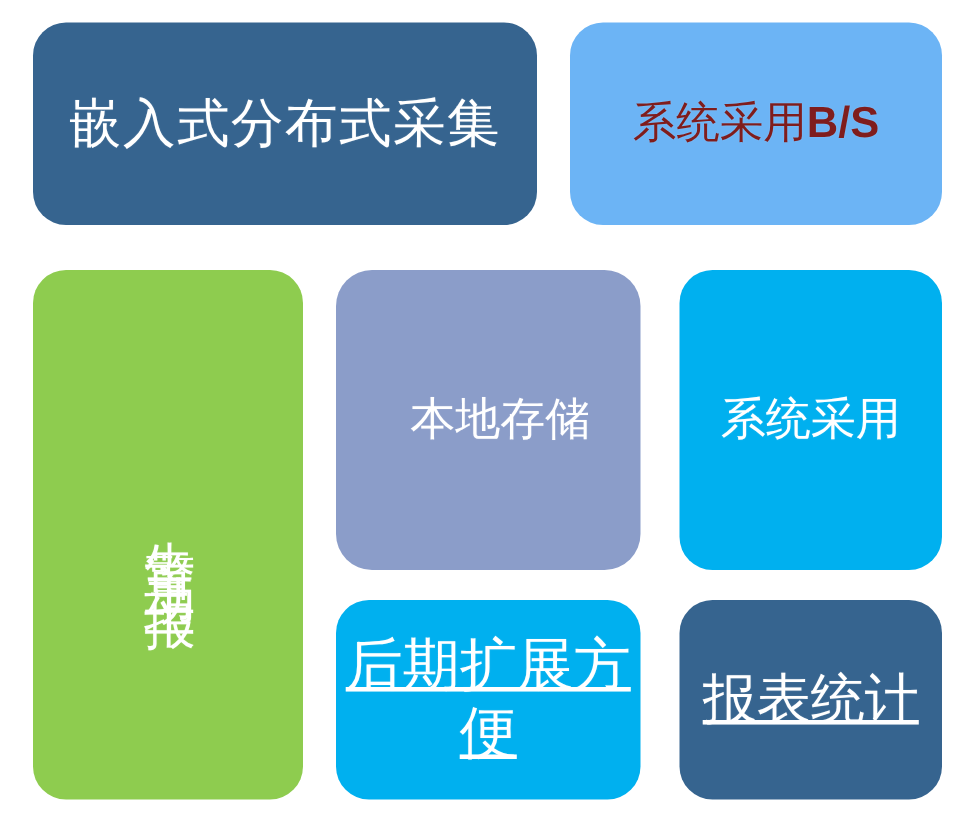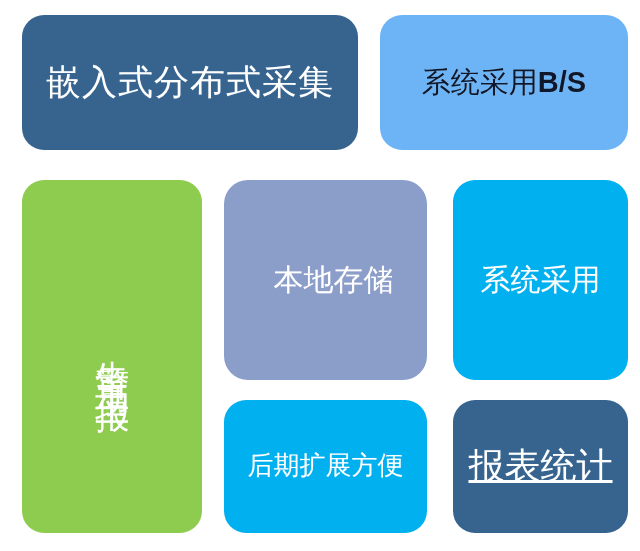--- a/index.html
+++ b/index.html
@@ -103,41 +103,41 @@
   }
   #node-sms-outcall .node-label { font-size: 30px; }
 
   
   #node-future-expansion {
     left: 224px; top: 400px;
     width: 203px; height: 133px;
     background: #00b0ef;
     border-radius: 22px;
   }
-  #node-future-expansion .node-label { font-size: 26px; }
+  #node-future-expansion .node-label { font-size: 38px; text-decoration: underline; }
 
   
   #node-report-statistics {
     left: 453px; top: 400px;
     width: 175px; height: 133px;
     background: #36648f;
     border-radius: 22px;
   }
   #node-report-statistics .node-label { font-size: 36px; text-decoration: underline; }
 </style>
 </head>
 <body>
 
 <div id="diagram-canvas" style="background: rgb(255, 255, 255); border-radius: 15px;">
 
   <div class="node" id="node-embedded-acquisition" style="background: rgb(54, 100, 143); color: rgb(255, 255, 255);">
     <span class="node-label">嵌入式分布式采集</span>
   </div>
 
-  <div class="node" id="node-bs-architecture" style="background: rgb(108, 180, 245); color: #0f172a;">
+  <div class="node" id="node-bs-architecture" style="background: rgb(108, 180, 245); color: #7f1d1d;">
     <span class="node-label"><span>系统采用</span><span class="latin">B/S</span><br></span>
   </div>
 
   <div class="node" id="node-alarm-reporting" style="background: rgb(142, 204, 79); color: rgb(255, 255, 255);">
     <span class="node-label">告警主动上报</span>
   </div>
 
   <div class="node" id="node-local-storage" style="background: rgb(139, 157, 201); color: rgb(255, 255, 255);">
     <span class="node-label">本地存储</span>
   </div>

